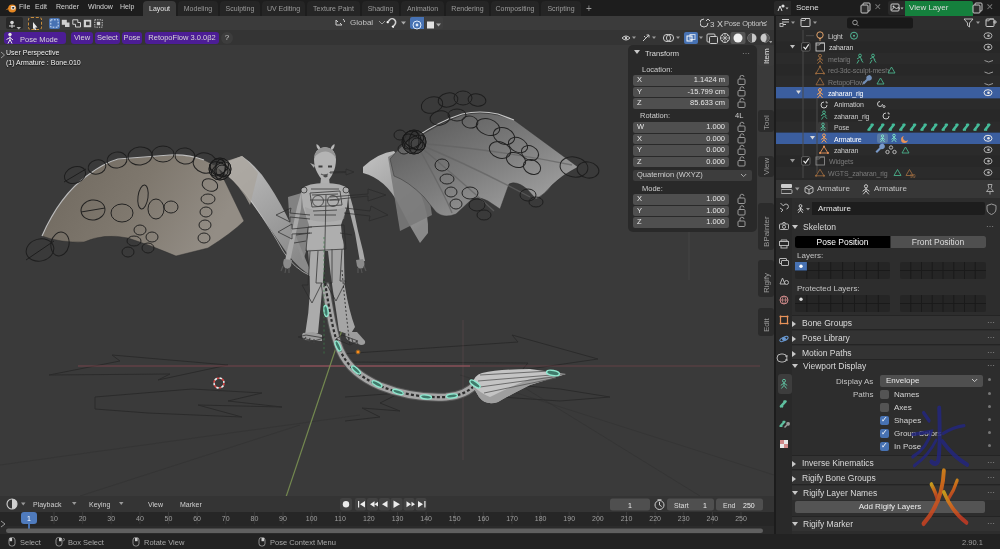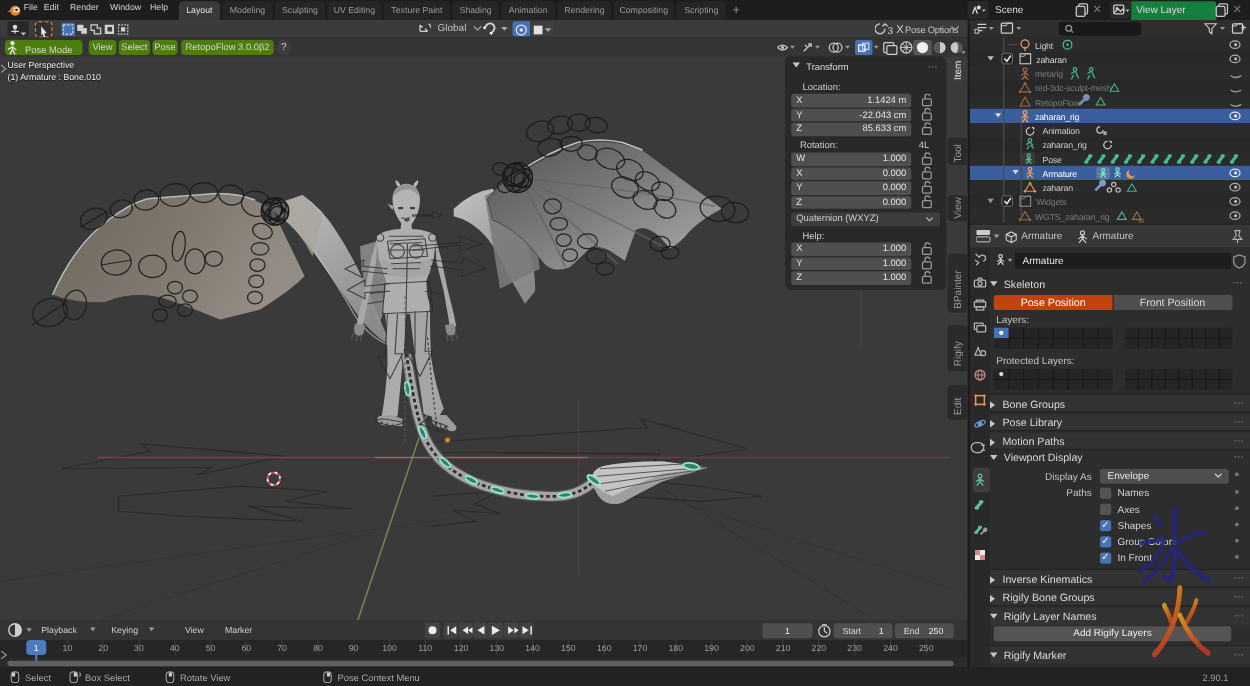--- a/index.html
+++ b/index.html
@@ -4,21 +4,21 @@
 *{margin:0;padding:0;box-sizing:border-box}
 html,body{width:1000px;height:549px;overflow:hidden;background:#1c1c1c;font-family:"Liberation Sans",sans-serif}
 .a{position:absolute}
 .txt{color:#c3c3c3;font-size:8px;white-space:nowrap}
 #topbar{left:0;top:0;width:1000px;height:16px;background:#1d1d1d}
 .menu{color:#d4d4d4;font-size:7px;top:3px}
 .tab{position:absolute;top:1px;height:15px;border-radius:4px 4px 0 0;background:#252525;color:#9b9b9b;font-size:7px;text-align:center;line-height:15px}
 .tab.on{background:#3a3a3a;color:#e2e2e2}
 #row2{left:0;top:16px;width:774px;height:14px;background:#3b3b3b}
 #row3{left:0;top:30px;width:774px;height:15px;background:#343434}
-.btn3{position:absolute;background:#4d7c0f;border-radius:3px;color:#d6d6d6;font-size:8px;text-align:center}
+.btn3{position:absolute;background:#4c1d95;border-radius:3px;color:#d6d6d6;font-size:8px;text-align:center}
 #vp{left:0;top:45px;width:774px;height:451px;background:#3a3a3a}
 #outliner{left:776px;top:16px;width:224px;height:164px;background:#282828}
 #olhead{left:776px;top:16px;width:224px;height:14px;background:#2e2e2e}
 #props{left:776px;top:180px;width:224px;height:354px;background:#2d2d2d}
 #timeline{left:0;top:496px;width:774px;height:38px;background:#262626}
 #status{left:0;top:534px;width:1000px;height:15px;background:#222222}
 .fld{position:absolute;background:#545454;border-radius:2px;color:#e8e8e8;font-size:8px}
 .chk{position:absolute;width:9px;height:9px;border-radius:2px;background:#545454}
 .chk.on{background:#4772b3}
 .chk.on:after{content:"✓";position:absolute;left:1px;top:-1px;color:#fff;font-size:8px}
@@ -424,32 +424,32 @@
 </g>
 </svg>
 <div class="a" style="left:6px;top:49px;color:#f0f0f0;font-size:7px;text-shadow:0 1px 1px rgba(0,0,0,0.8)">User Perspective</div>
 <div class="a" style="left:6px;top:59px;color:#f0f0f0;font-size:7px;text-shadow:0 1px 1px rgba(0,0,0,0.8)">(1) Armature : Bone.010</div>
 
 <div class="a" style="left:628px;top:45px;width:129px;height:187px;background:rgba(41,41,41,0.96);border-radius:5px;color:#cfcfcf;font-size:7.5px">
 <div class="a" style="left:6px;top:4px;color:#dcdcdc"><span class="arr" style="vertical-align:2px"></span>Transform</div>
 <div class="a" style="right:6px;top:4px;color:#8a8a8a;font-size:8px;letter-spacing:1px">⋯</div>
 <div class="a" style="left:14px;top:20px">Location:</div>
 <div class="nf" style="top:30px"><span>X</span><b>1.1424 m</b></div>
-<div class="nf" style="top:41.5px"><span>Y</span><b>-22.043 cm</b></div>
+<div class="nf" style="top:41.5px"><span>Y</span><b>-15.799 cm</b></div>
 <div class="nf" style="top:53px"><span>Z</span><b>85.633 cm</b></div>
 <div class="a" style="left:12px;top:66px">Rotation:</div>
     <div class="a" style="left:107px;top:66px">4L</div>
 <div class="nf" style="top:77px"><span>W</span><b>1.000</b></div>
 <div class="nf" style="top:88.5px"><span>X</span><b>0.000</b></div>
 <div class="nf" style="top:100px"><span>Y</span><b>0.000</b></div>
 <div class="nf" style="top:111.5px"><span>Z</span><b>0.000</b></div>
 <div class="a" style="left:5px;top:125px;width:119px;height:10.5px;background:#3d3d3d;border-radius:2px;padding:0 4px;line-height:10.5px">Quaternion (WXYZ)<svg width="8" height="6" style="float:right;margin-top:2.5px">
         <path d="M1 1 l2.6 2.6 L6.2 1" stroke="#aaa" fill="none"></path>
       </svg></div>
-<div class="a" style="left:14px;top:139px">Help:</div>
+<div class="a" style="left:14px;top:139px">Mode:</div>
 <div class="nf" style="top:149px"><span>X</span><b>1.000</b></div>
 <div class="nf" style="top:160.5px"><span>Y</span><b>1.000</b></div>
 <div class="nf" style="top:172px"><span>Z</span><b>1.000</b></div>
 <svg class="a" style="left:108px;top:30px" width="14" height="153">
 <g fill="none" stroke="#9a9a9a">
         <g id="lk">
           <rect x="2" y="4" width="7" height="5.5" rx="1"></rect>
           <path d="M4 4 v-1.5 a2 2 0 0 1 4 -0.5"></path>
         </g>
         <use href="#lk" y="11.5"></use>
@@ -757,21 +757,21 @@
       <circle cx="5.5" cy="3" r="1.4" fill="none" stroke="#ccc"></circle>
       <path d="M5.5 4.4 v2.6 M5.5 5.1 l-2.8 2.2 M5.5 5.1 l2.8 2.2 M5.5 7 l-2.3 2.8 M5.5 7 l2.3 2.8" stroke="#ccc" fill="none"></path>
       <path d="M11 5 l4 0 l-2 2.5 z" fill="#999"></path>
     </svg></div>
 <div class="a fld" style="left:812px;top:202px;width:173px;height:13px;background:#1d1d1d;color:#e8e8e8;line-height:13px;padding-left:6px;border-radius:0 2px 2px 0">Armature</div>
 <svg class="a" style="left:986px;top:203px" width="11" height="12">
     <path d="M5.5 1 L10 2.5 V6 C10 9 8 10.5 5.5 11.5 C3 10.5 1 9 1 6 V2.5 Z" fill="none" stroke="#9a9a9a"></path>
   </svg>
 <div class="phead" style="top:222px"><span class="arr"></span><span style="color:#dadada">Skeleton</span></div>
 <div class="dots" style="top:222px;right:5px">⋯</div>
-<div class="a" style="left:795px;top:236px;width:95px;height:12px;background:#c2410c;border-radius:2.5px 0 0 2.5px;color:#fff;font-size:8.5px;text-align:center;line-height:12px">Pose Position</div>
+<div class="a" style="left:795px;top:236px;width:95px;height:12px;background:#000000;border-radius:2.5px 0 0 2.5px;color:#fff;font-size:8.5px;text-align:center;line-height:12px">Pose Position</div>
 <div class="a" style="left:890.5px;top:236px;width:95px;height:12px;background:#4f4f4f;border-radius:0 2.5px 2.5px 0;color:#ddd;font-size:8.5px;text-align:center;line-height:12px">Front Position</div>
 <div class="a txt" style="left:797px;top:251px">Layers:</div>
 <svg class="a" style="left:795px;top:262px" width="191" height="17">
 <g>
       <rect x="0" y="0" width="95" height="17" rx="2" fill="#252525"></rect>
       <g stroke="#1a1a1a" stroke-width="1">
         <path d="M0 8.5 h95 M11.9 0 v17 M23.8 0 v17 M35.7 0 v17 M47.6 0 v17 M59.5 0 v17 M71.4 0 v17 M83.3 0 v17"></path>
       </g>
       <rect x="0" y="0" width="11.9" height="8.5" fill="#4772b3"></rect>
       <circle cx="6" cy="4.2" r="1.7" fill="#fff"></circle>
@@ -822,21 +822,21 @@
 <div class="chk" style="left:880px;top:403px"></div>
 <div class="a txt" style="left:894px;top:403px;color:#d4d4d4">Axes</div>
 <div class="a" style="left:988px;top:405px;width:3px;height:3px;border-radius:1.5px;background:#777"></div>
 <div class="chk on" style="left:880px;top:416px"></div>
 <div class="a txt" style="left:894px;top:416px;color:#d4d4d4">Shapes</div>
 <div class="a" style="left:988px;top:418px;width:3px;height:3px;border-radius:1.5px;background:#777"></div>
 <div class="chk on" style="left:880px;top:429px"></div>
 <div class="a txt" style="left:894px;top:429px;color:#d4d4d4">Group Colors</div>
 <div class="a" style="left:988px;top:431px;width:3px;height:3px;border-radius:1.5px;background:#777"></div>
 <div class="chk on" style="left:880px;top:442px"></div>
-<div class="a txt" style="left:894px;top:442px;color:#d4d4d4">In Front</div>
+<div class="a txt" style="left:894px;top:442px;color:#d4d4d4">In Pose</div>
 <div class="a" style="left:988px;top:444px;width:3px;height:3px;border-radius:1.5px;background:#777"></div>
 <div class="a" style="left:792px;top:455px;width:208px;height:15px;background:#333333;border-top:1px solid #242424;border-bottom:1px solid #242424"></div>
 <div class="phead" style="top:458px"><span class="arr r"></span><span style="color:#dadada">Inverse Kinematics</span></div>
 <div class="dots" style="top:458px">⋯</div>
 <div class="a" style="left:792px;top:471px;width:208px;height:14px;background:#333333;border-bottom:1px solid #242424"></div>
 <div class="phead" style="top:473px"><span class="arr r"></span><span style="color:#dadada">Rigify Bone Groups</span></div>
 <div class="dots" style="top:473px">⋯</div>
 <div class="a" style="left:792px;top:486px;width:208px;height:14px;background:#333333"></div>
 <div class="phead" style="top:488px"><span class="arr"></span><span style="color:#dadada">Rigify Layer Names</span></div>
 <div class="dots" style="top:488px">⋯</div>

